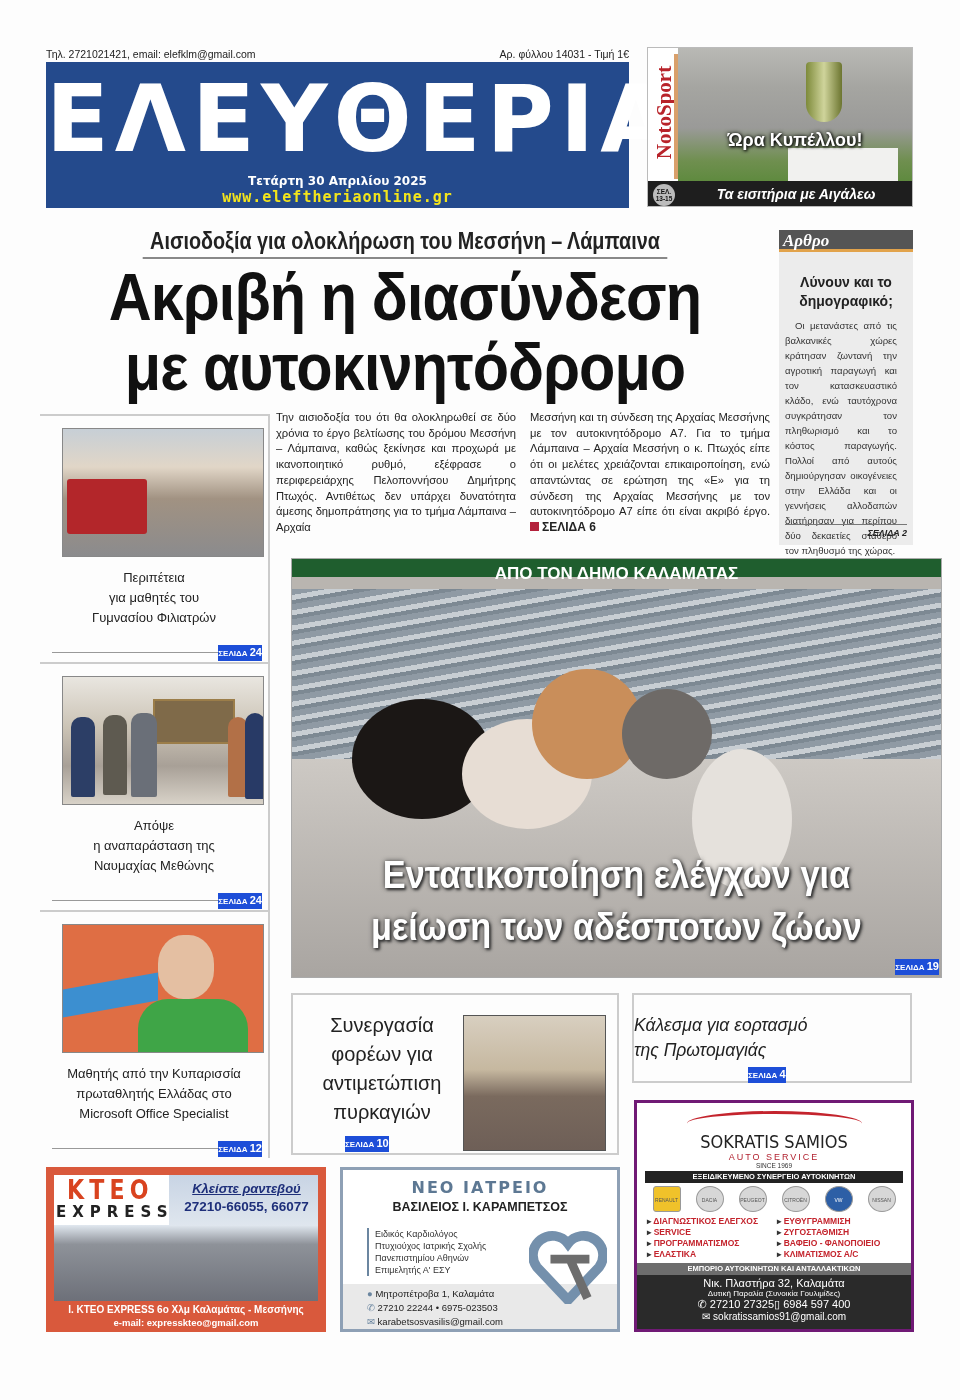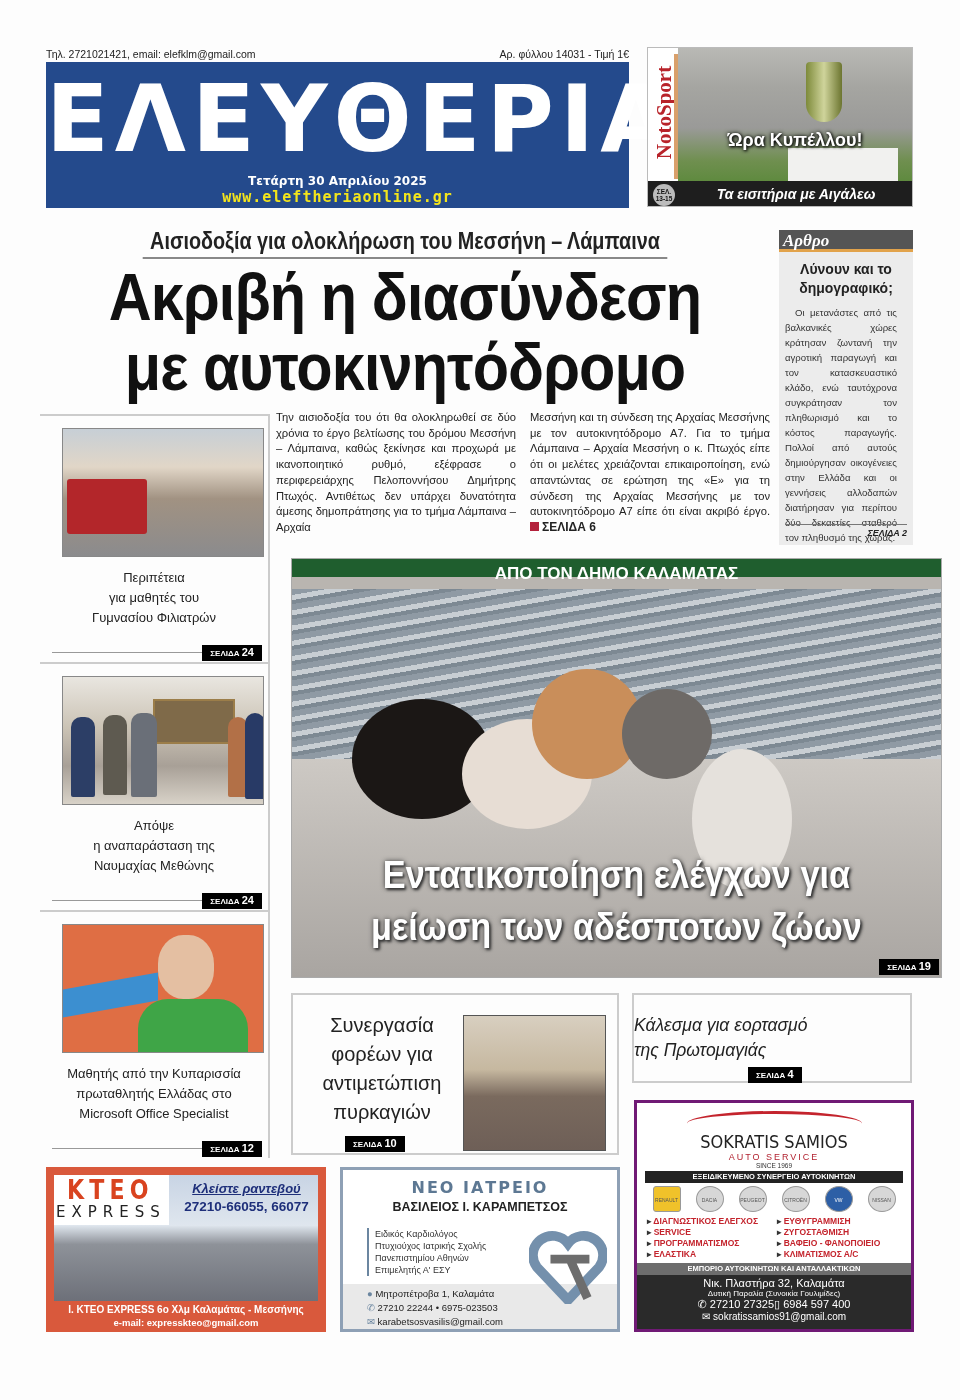--- a/index.html
+++ b/index.html
@@ -23,55 +23,55 @@
 .sport .title{position:absolute;left:30px;right:0;top:82px;text-align:center;color:#fff;font-size:18px;font-weight:bold;text-shadow:0 0 4px #000,1px 1px 3px #000}
 .sport .bottom{position:absolute;left:0;right:0;top:133px;height:27px;background:#1e1e1e;color:#fff}
 .sport .badge{position:absolute;left:5px;top:3px;width:22px;height:22px;border-radius:50%;background:#bcbcbc;color:#111;font-size:6.5px;font-weight:bold;text-align:center;line-height:7px;padding-top:4px}
 .sport .sub{position:absolute;left:32px;right:0;top:5px;text-align:center;font-style:italic;font-weight:bold;font-size:14px}
 
 .kicker{left:100px;top:228px;width:610px;text-align:center;font-size:23px;font-weight:bold;color:#222;border-bottom:2px solid #888;padding-bottom:2px;font-family:"Liberation Sans",sans-serif;transform:scaleX(.86);transform-origin:center}
 .headline{left:40px;top:262px;width:730px;text-align:center;font-size:66px;font-weight:bold;line-height:70px;color:#111;transform:scaleX(.9);transform-origin:center;letter-spacing:-1px}
 
 .arthro{left:779px;top:230px;width:134px;height:315px;background:#ececec}
 .arthro .lab{height:22px;background:#555;border-bottom:3px solid #e2a34b;color:#fff;font-family:"Liberation Serif",serif;font-style:italic;font-weight:bold;font-size:17px;padding-left:4px;line-height:22px}
-.arthro .t{text-align:center;font-weight:bold;font-size:14px;line-height:19px;margin-top:8px;color:#222}
+.arthro .t{text-align:center;font-weight:bold;font-size:14px;line-height:19px;margin-top:21px;color:#222}
 .arthro .b{font-size:9.6px;line-height:15px;text-align:justify;padding:7px 16px 0 6px;color:#333;text-indent:10px}
 .arthro .hr{position:absolute;left:6px;right:6px;top:294px;border-top:1px solid #777}
 .arthro .s{position:absolute;right:6px;top:298px;font-size:9px;font-weight:bold;font-style:italic;color:#222}
 
 .col{top:410px;width:240px;font-size:11.2px;line-height:15.7px;text-align:justify;color:#222}
 .sel-red{display:inline-block;width:9px;height:9px;background:#b3213b;margin-right:3px}
 .col .selr{font-weight:bold;font-size:12px}
 
 .lbox{left:40px;width:230px;border-top:2px solid #ccc;border-right:2px solid #ccc}
 .lbox .pic{position:absolute;left:22px;width:202px;height:129px;border:1px solid #888;overflow:hidden}
 .lbox .cap{position:absolute;left:0;width:100%;text-align:center;font-size:13px;line-height:20px;color:#222}
 .lbox .hr{position:absolute;left:12px;right:12px;border-top:1px solid #999}
-.pagetag{position:absolute;background:#000000;color:#fff;font-size:8px;font-weight:bold;padding:2px 8px;line-height:11px}
+.pagetag{position:absolute;background:#1d4ed8;color:#fff;font-size:8px;font-weight:bold;padding:2px 0;line-height:11px}
 .pagetag b{font-size:11px}
 
 .feature{left:291px;top:558px;width:651px;height:420px;border:1px solid #aaa;overflow:hidden;background:#b9b5b0}
 .feature .bar{position:absolute;left:0;top:0;right:0;height:18px;background:#1f5e2e;color:#fff;text-align:center;font-weight:bold;font-size:17px;line-height:30px}
 .feature .water{position:absolute;left:0;top:30px;right:0;height:190px;background:repeating-linear-gradient(170deg,#8f9aa4 0 6px,#c8ced3 6px 11px,#7d8993 11px 15px)}
 .feature .sand{position:absolute;left:0;top:200px;right:0;bottom:0;background:linear-gradient(#cdc9c4,#a9a5a1)}
 .dog{position:absolute;border-radius:50%}
 .feature .ttl{position:absolute;left:0;right:0;top:290px;text-align:center;color:#fff;font-weight:bold;font-size:39px;line-height:52px;text-shadow:2px 2px 3px #333,0 0 6px #444;transform:scaleX(.88)}
 .feature .pt{right:2px;bottom:2px}
 
 .sbox1{left:291px;top:993px;width:328px;height:162px;border:2px solid #ccc}
 .sbox1 .t{position:absolute;left:10px;top:16px;width:158px;text-align:center;font-size:20px;line-height:29px;color:#222}
 .sbox1 .pic{position:absolute;left:170px;top:20px;width:143px;height:136px;border:1px solid #555;background:linear-gradient(#d8cfc0 0%,#c6b8a0 40%,#7a6a5e 60%,#6e5f57 100%)}
 .sbox2{left:632px;top:993px;width:280px;height:90px;border:2px solid #ccc}
 .sbox2 .t{position:absolute;left:0;right:0;top:18px;font-style:italic;font-size:17.5px;line-height:25px;color:#222}
 
 .ad-kteo{left:46px;top:1167px;width:280px;height:165px;background:#d9593c}
 .ad-kteo .img{position:absolute;left:8px;top:8px;right:8px;height:126px;background:linear-gradient(#c8d4e4 0%,#dfe6ee 40%,#8e9299 55%,#6d7079 100%)}
 .ad-kteo .logo{position:absolute;left:8px;top:8px;width:115px;height:50px;background:#fff;padding:2px}
 .ad-kteo .logo .k{color:#d9431f;font-weight:bold;font-size:26px;line-height:26px;text-align:right;padding-right:6px;transform:scaleX(.85)}
-.ad-kteo .logo .e{color:#222;font-weight:normal;font-size:15px;line-height:18px;text-align:right;padding-right:6px}
+.ad-kteo .logo .e{color:#222;font-weight:bold;font-size:15px;line-height:18px;text-align:right;padding-right:6px}
 .ad-kteo .book{position:absolute;left:128px;top:14px;width:145px;text-align:center;color:#1e2f7a;font-style:italic;font-weight:bold;font-size:13px;text-decoration:underline}
 .ad-kteo .ph{position:absolute;left:128px;top:32px;width:145px;text-align:center;color:#1e2f7a;font-weight:bold;font-size:13.5px}
 .ad-kteo .f1{position:absolute;left:0;right:0;top:137px;text-align:center;color:#fff;font-size:10px;font-weight:bold}
 .ad-kteo .f2{position:absolute;left:0;right:0;top:150px;text-align:center;color:#fff;font-size:9.5px;font-weight:bold}
 .ad-doc{left:340px;top:1167px;width:280px;height:165px;border:3px solid #8ea0b5;background:#fff}
 .ad-doc .h1{position:absolute;left:0;right:0;top:8px;text-align:center;color:#5d7893;font-weight:bold;font-size:16px;letter-spacing:2px;font-family:"DejaVu Sans",sans-serif}
 .ad-doc .h2{position:absolute;left:0;right:0;top:30px;text-align:center;color:#222;font-weight:bold;font-size:12.5px}
 .ad-doc .cr{position:absolute;left:24px;top:58px;border-left:2px solid #6b86a0;padding-left:6px;font-size:9px;line-height:12px;color:#333}
 .ad-doc .low{position:absolute;left:0;right:0;top:114px;bottom:0;background:#e9e9e9}
 .ad-doc .ln{position:absolute;left:24px;font-size:9.5px;color:#222}

